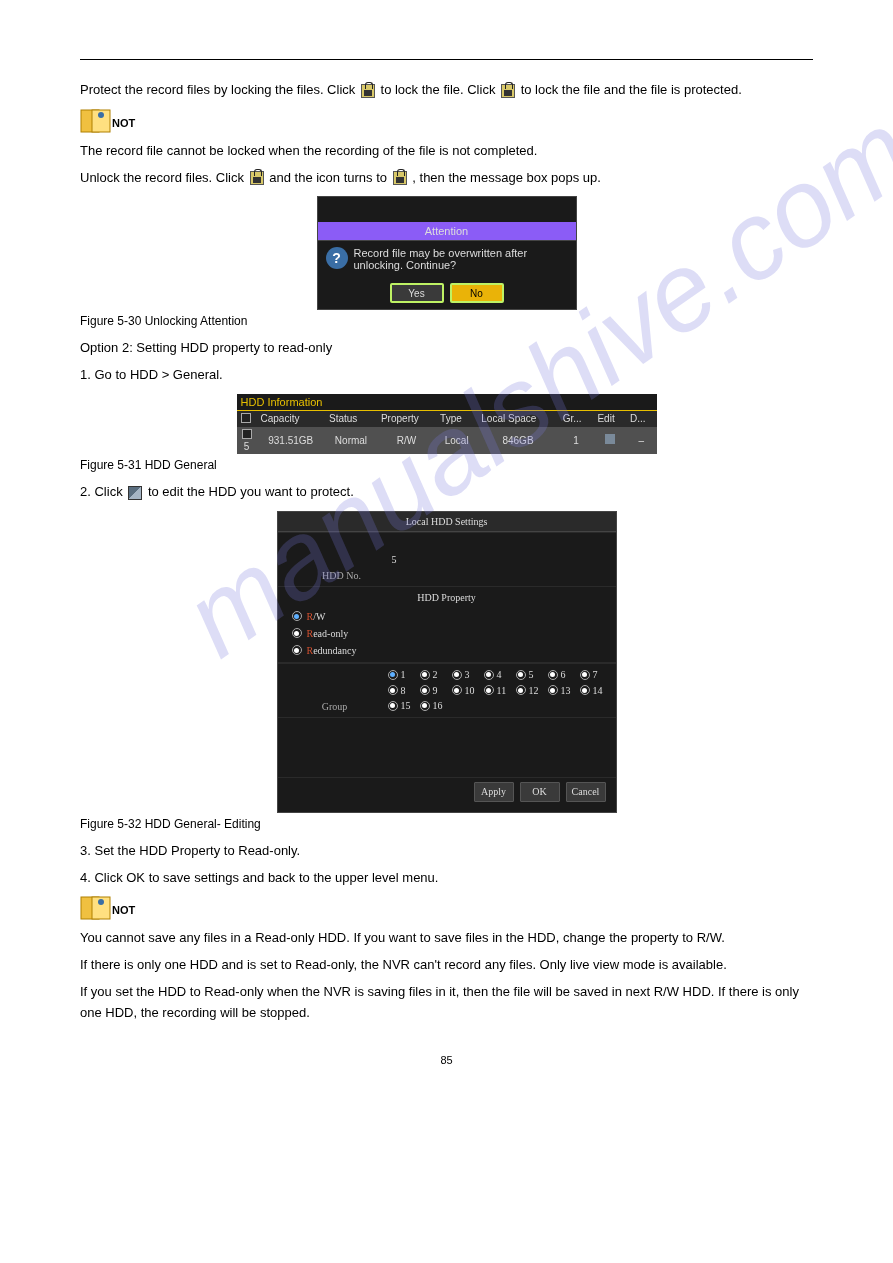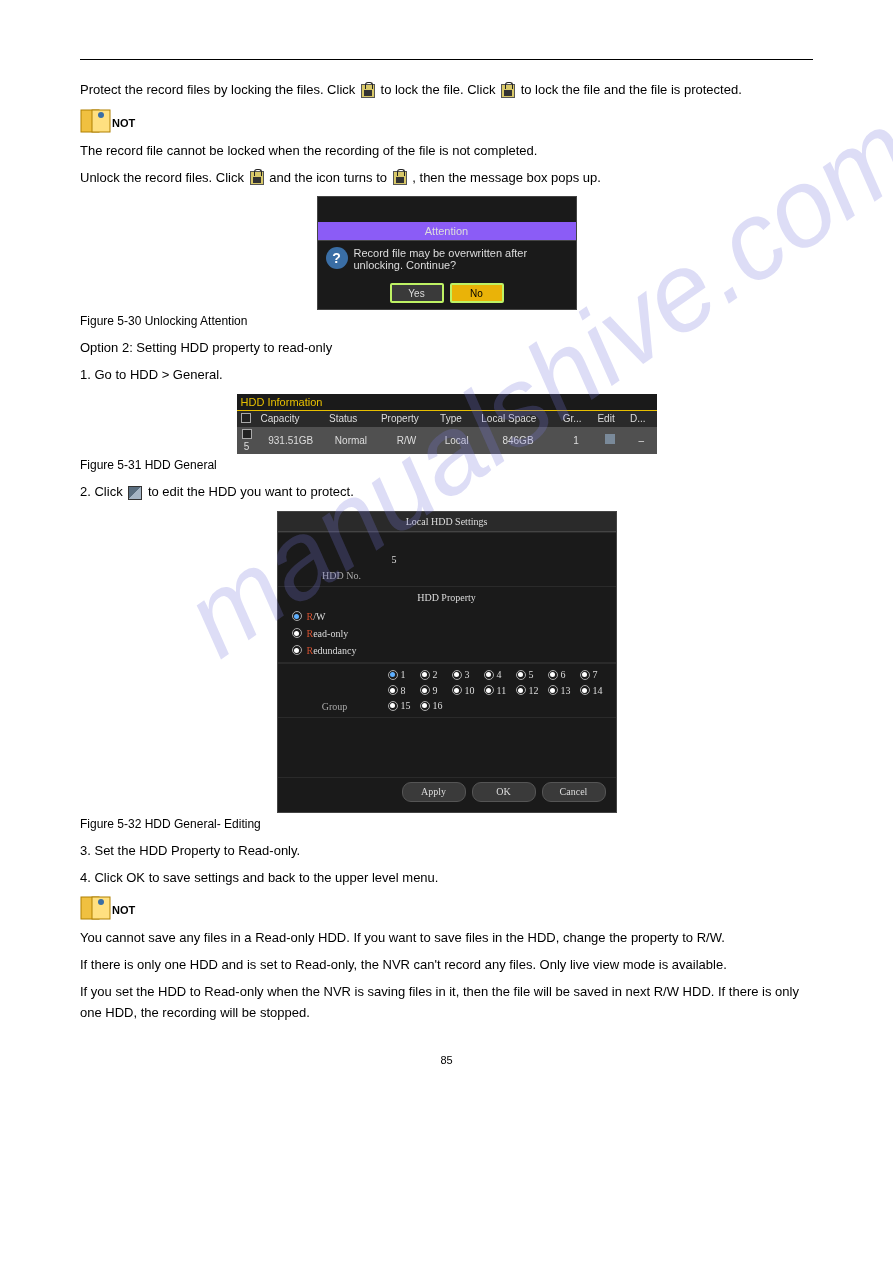--- a/index.html
+++ b/index.html
@@ -247,24 +247,24 @@
   }
   .lhs-spacer { height: 60px; border-top: 1px solid #2a2a2a; }
   .lhs-btns {
     display: flex;
     justify-content: flex-end;
     gap: 6px;
     padding: 4px 10px 0 10px;
     border-top: 1px solid #2a2a2a;
   }
   .lhs-btn {
-    width: 64px; height: 20px;
+    width: 40px; height: 20px;
     background: #3a3a3a;
     border: 1px solid #555;
-    border-radius: 9px;
+    border-radius: 1px;
     display: flex; align-items: center; justify-content: center;
     color: #ddd;
   }
   .first-letter { color: #d05030; }
   .page-num { text-align: center; font-size: 11px; margin-top: 30px; }
 </style>
 </head>
 <body>
 
 <div class="page">

